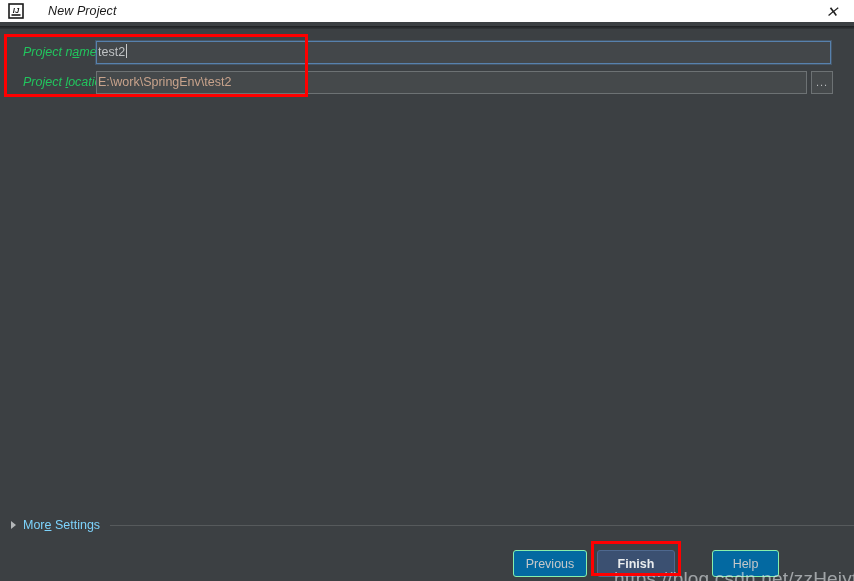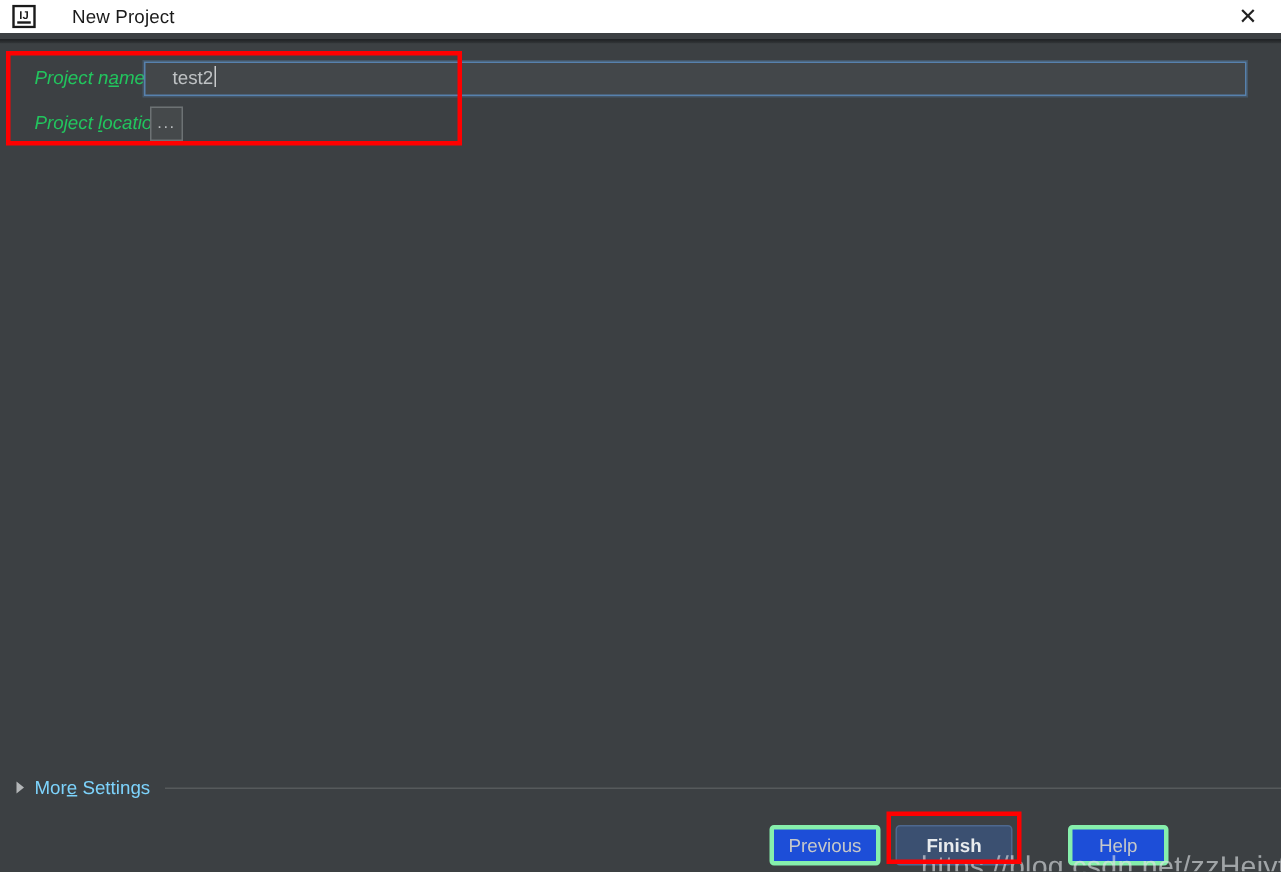--- a/index.html
+++ b/index.html
@@ -20,20 +20,21 @@
   }
 
   
   .titlebar {
     position: absolute;
     left: 0; top: 0;
     width: 854px; height: 22px;
     background: #ffffff;
     display: flex;
     align-items: center;
+    font-style: italic;
   }
   .titlebar-icon {
     width: 16px; height: 16px;
     margin-left: 8px;
     position: relative;
     flex: 0 0 auto;
   }
   .titlebar-icon svg { display: block; }
   .titlebar-title {
     margin-left: 24px;
@@ -87,21 +88,21 @@
     color: #22c55e;
     white-space: nowrap;
     font-style: italic;
   }
   .field-label u { text-decoration: underline; }
 
   .text-input {
     box-sizing: border-box;
     height: 23px;
     line-height: 21px;
-    padding: 0 18px;
+    padding: 0 1px;
     font-size: 12.5px;
     color: #c9b8a8;
     background: #45494b;
     border: 1px solid #6d7274;
     white-space: nowrap;
     overflow: hidden;
     position: relative;
   }
   .text-input.focused {
     border: 1px solid #5781ad;
@@ -198,22 +199,22 @@
     height: 27px;
     box-sizing: border-box;
     border-radius: 3px;
     font-size: 12.5px;
     display: flex;
     align-items: center;
     justify-content: center;
     white-space: nowrap;
   }
   .btn-default {
-    background: #1d4ed8;
-    border: 3px solid #86efac;
+    background: #0369a1;
+    border: 1px solid #86efac;
     color: #c6c8c9;
   }
   .btn-primary {
     background: #3b5071;
     border: 1px solid #4e6party;
     border: 1px solid #4e688f;
     color: #e9ecee;
     font-weight: bold;
   }
   .btn-previous { left: 513px; width: 74px; }
@@ -253,20 +254,21 @@
 
   <div class="dialog-body">
 
     <div class="form-row row-name">
       <span class="field-label">Project n<u>a</u>me:</span>
       <span class="text-input input-name focused"><span>test2</span><span class="caret"></span></span>
     </div>
 
     <div class="form-row row-location">
       <span class="field-label">Project <u>l</u>ocation:</span>
+      <span class="text-input input-location"><span>E:\work\SpringEnv\test2</span></span>
       <span class="browse-btn">...</span>
     </div>
 
     <div class="more-settings">
       <span class="tri"></span>
       <span class="more-label">Mor<u>e</u> Settings</span>
       <span class="more-rule"></span>
     </div>
 
     <div class="button-bar">

